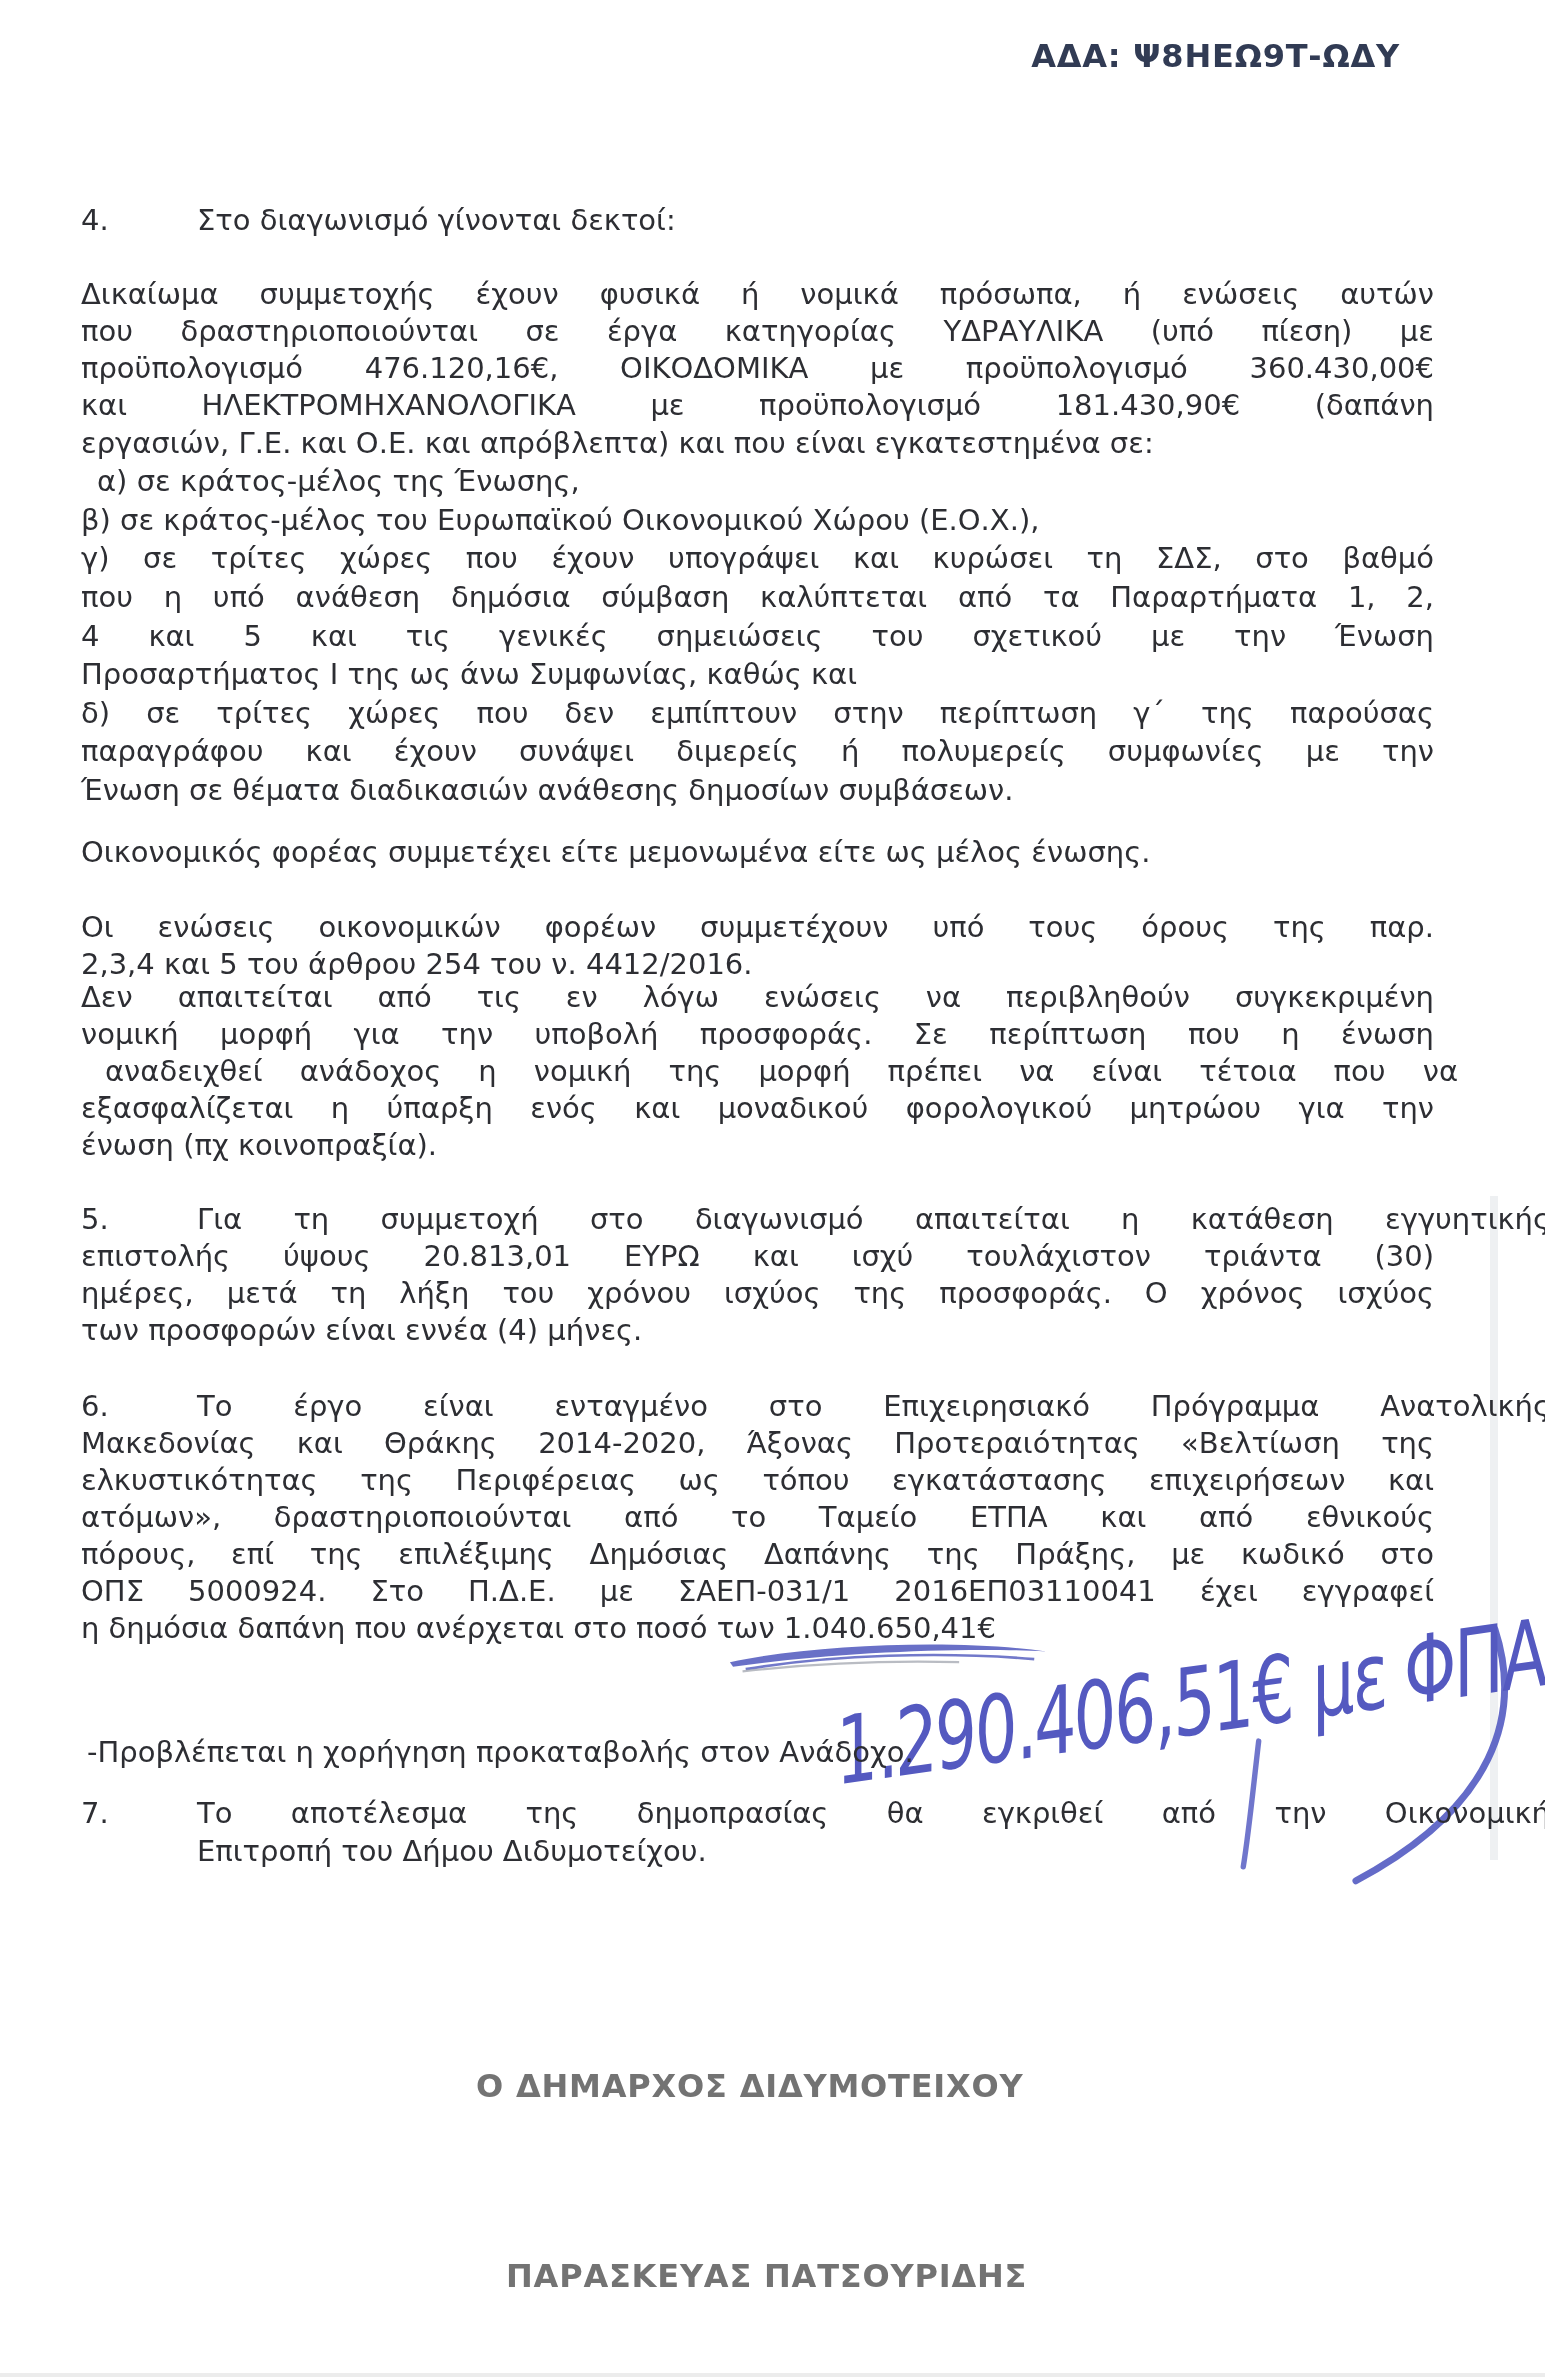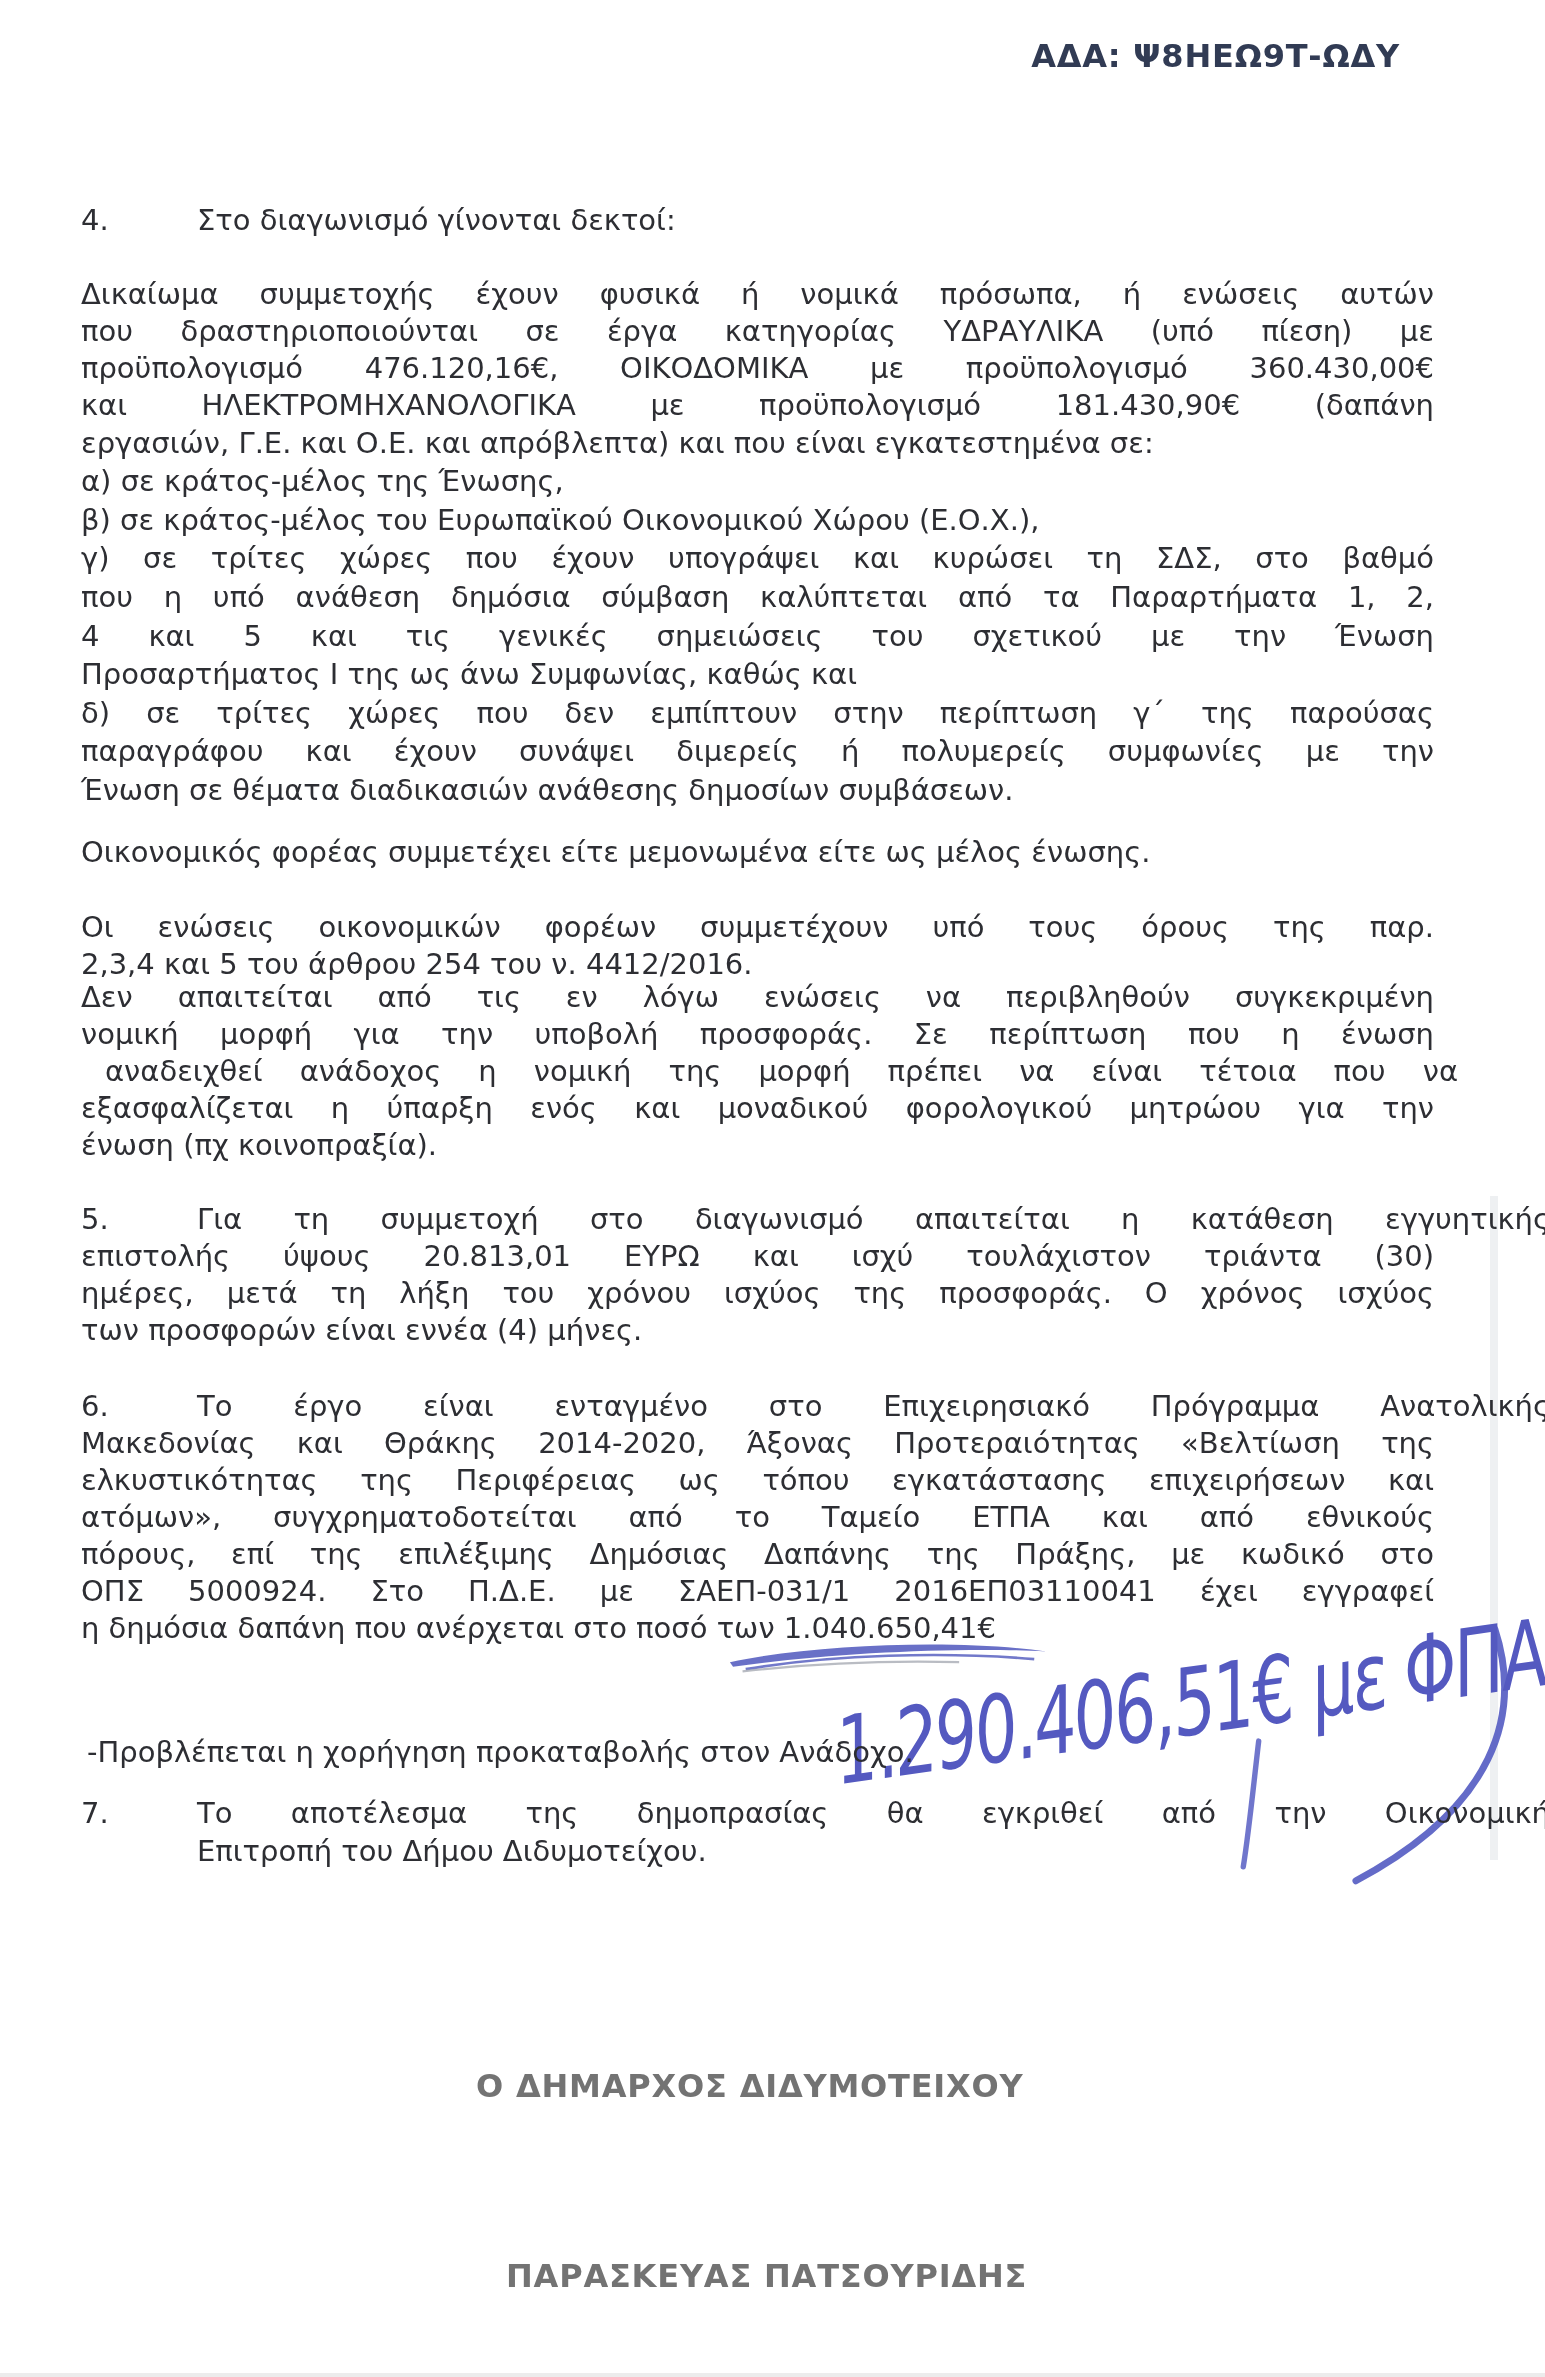--- a/index.html
+++ b/index.html
@@ -55,21 +55,21 @@
     <span class="num">4.</span>
     <span>Στο διαγωνισμό γίνονται δεκτοί:</span>
   </div>
 
   <div class="tl j" style="top:276px;">Δικαίωμα συμμετοχής έχουν φυσικά ή νομικά πρόσωπα, ή ενώσεις αυτών</div>
   <div class="tl j" style="top:313px;">που δραστηριοποιούνται σε έργα κατηγορίας ΥΔΡΑΥΛΙΚΑ (υπό πίεση) με</div>
   <div class="tl j" style="top:350px;">προϋπολογισμό 476.120,16€, ΟΙΚΟΔΟΜΙΚΑ με προϋπολογισμό 360.430,00€</div>
   <div class="tl j" style="top:387px;">και ΗΛΕΚΤΡΟΜΗΧΑΝΟΛΟΓΙΚΑ με προϋπολογισμό 181.430,90€ (δαπάνη</div>
   <div class="tl" style="top:425px;">εργασιών, Γ.Ε. και Ο.Ε. και απρόβλεπτα) και που είναι εγκατεστημένα σε:</div>
 
-  <div class="tl" style="top:463px;">α) σε κράτος-μέλος της Ένωσης,</div>
+  <div class="tl" style="top:463px;margin-left:16px;">α) σε κράτος-μέλος της Ένωσης,</div>
   <div class="tl" style="top:502px;">β) σε κράτος-μέλος του Ευρωπαϊκού Οικονομικού Χώρου (Ε.Ο.Χ.),</div>
   <div class="tl j" style="top:540px;">γ) σε τρίτες χώρες που έχουν υπογράψει και κυρώσει τη ΣΔΣ, στο βαθμό</div>
   <div class="tl j" style="top:579px;">που η υπό ανάθεση δημόσια σύμβαση καλύπτεται από τα Παραρτήματα 1, 2,</div>
   <div class="tl j" style="top:618px;">4 και 5 και τις γενικές σημειώσεις του σχετικού με την Ένωση</div>
   <div class="tl" style="top:656px;">Προσαρτήματος Ι της ως άνω Συμφωνίας, καθώς και</div>
   <div class="tl j" style="top:695px;">δ) σε τρίτες χώρες που δεν εμπίπτουν στην περίπτωση γ΄ της παρούσας</div>
   <div class="tl j" style="top:733px;">παραγράφου και έχουν συνάψει διμερείς ή πολυμερείς συμφωνίες με την</div>
   <div class="tl" style="top:772px;">Ένωση σε θέματα διαδικασιών ανάθεσης δημοσίων συμβάσεων.</div>
 
   <div class="tl j" style="top:909px;">Οι ενώσεις οικονομικών φορέων συμμετέχουν υπό τους όρους της παρ.</div>
@@ -88,21 +88,21 @@
   </div>
   <div class="tl j" style="top:1238px;">επιστολής ύψους 20.813,01 ΕΥΡΩ και ισχύ τουλάχιστον τριάντα (30)</div>
   <div class="tl j" style="top:1275px;">ημέρες, μετά τη λήξη του χρόνου ισχύος της προσφοράς. Ο χρόνος ισχύος</div>
   <div class="tl" style="top:1312px;">των προσφορών είναι εννέα (4) μήνες.</div>
 
   <div class="tl j hang" style="top:1388px;">
     <span class="num">6.</span><span>Το έργο είναι ενταγμένο στο Επιχειρησιακό Πρόγραμμα Ανατολικής</span>
   </div>
   <div class="tl j" style="top:1425px;">Μακεδονίας και Θράκης 2014-2020, Άξονας Προτεραιότητας «Βελτίωση της</div>
   <div class="tl j" style="top:1462px;">ελκυστικότητας της Περιφέρειας ως τόπου εγκατάστασης επιχειρήσεων και</div>
-  <div class="tl j" style="top:1499px;">ατόμων», συγχρηματοδοτείται από το Ταμείο ΕΤΠΑ και από εθνικούς</div>
+  <div class="tl j" style="top:1499px;">ατόμων», δραστηριοποιούνται από το Ταμείο ΕΤΠΑ και από εθνικούς</div>
   <div class="tl j" style="top:1536px;">πόρους, επί της επιλέξιμης Δημόσιας Δαπάνης της Πράξης, με κωδικό στο</div>
   <div class="tl j" style="top:1573px;">ΟΠΣ 5000924. Στο Π.Δ.Ε. με ΣΑΕΠ-031/1 2016ΕΠ03110041 έχει εγγραφεί</div>
   <div class="tl" style="top:1610px;">
     <span>η δημόσια δαπάνη που ανέρχεται στο ποσό των </span><span class="amt"><span>1.040.650,41€</span><svg viewBox="0 0 420 48" preserveAspectRatio="none">
           <path d="M 10 34 C 120 10, 300 4, 410 20 C 300 14, 130 22, 14 40 Z" fill="#5961c1" opacity="0.9"></path>
           <path d="M 30 43 C 140 24, 280 20, 395 30" stroke="#5961c1" stroke-width="3.5" fill="none" opacity="0.85"></path>
           <path d="M 26 46 C 120 35, 220 32, 300 34" stroke="#a7abb4" stroke-width="3" fill="none" opacity="0.8"></path>
         </svg></span>
   </div>
 

